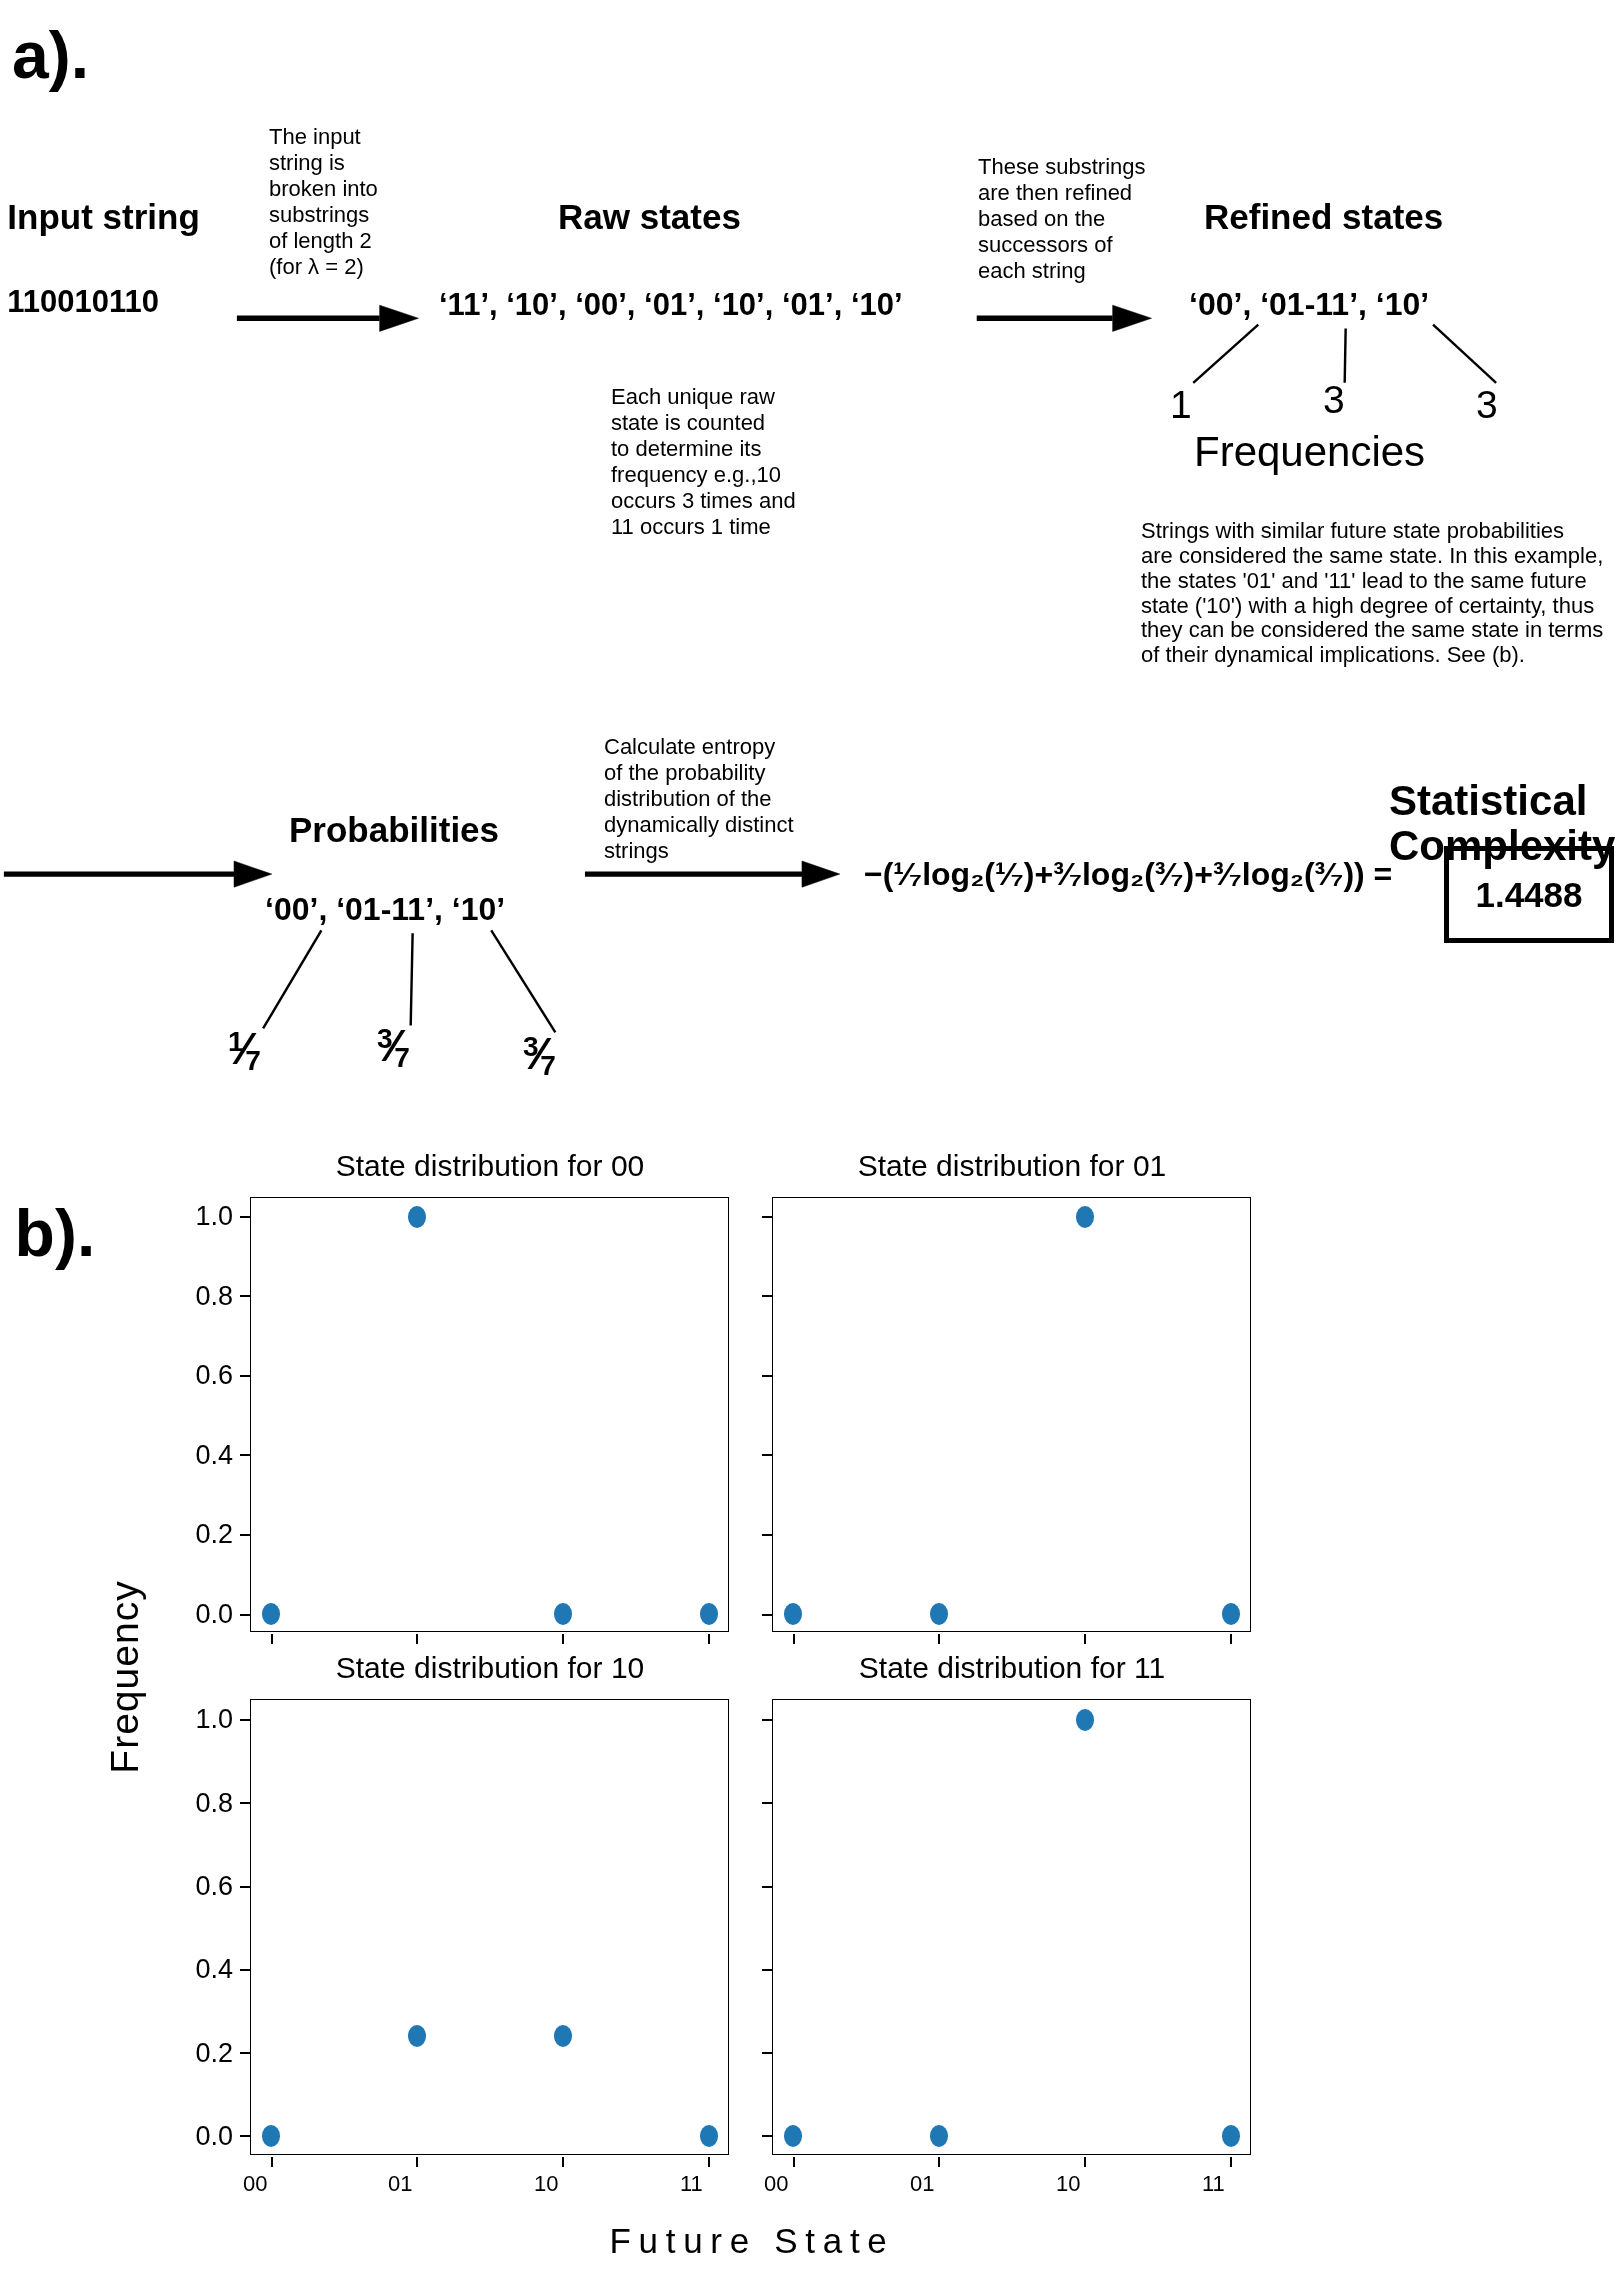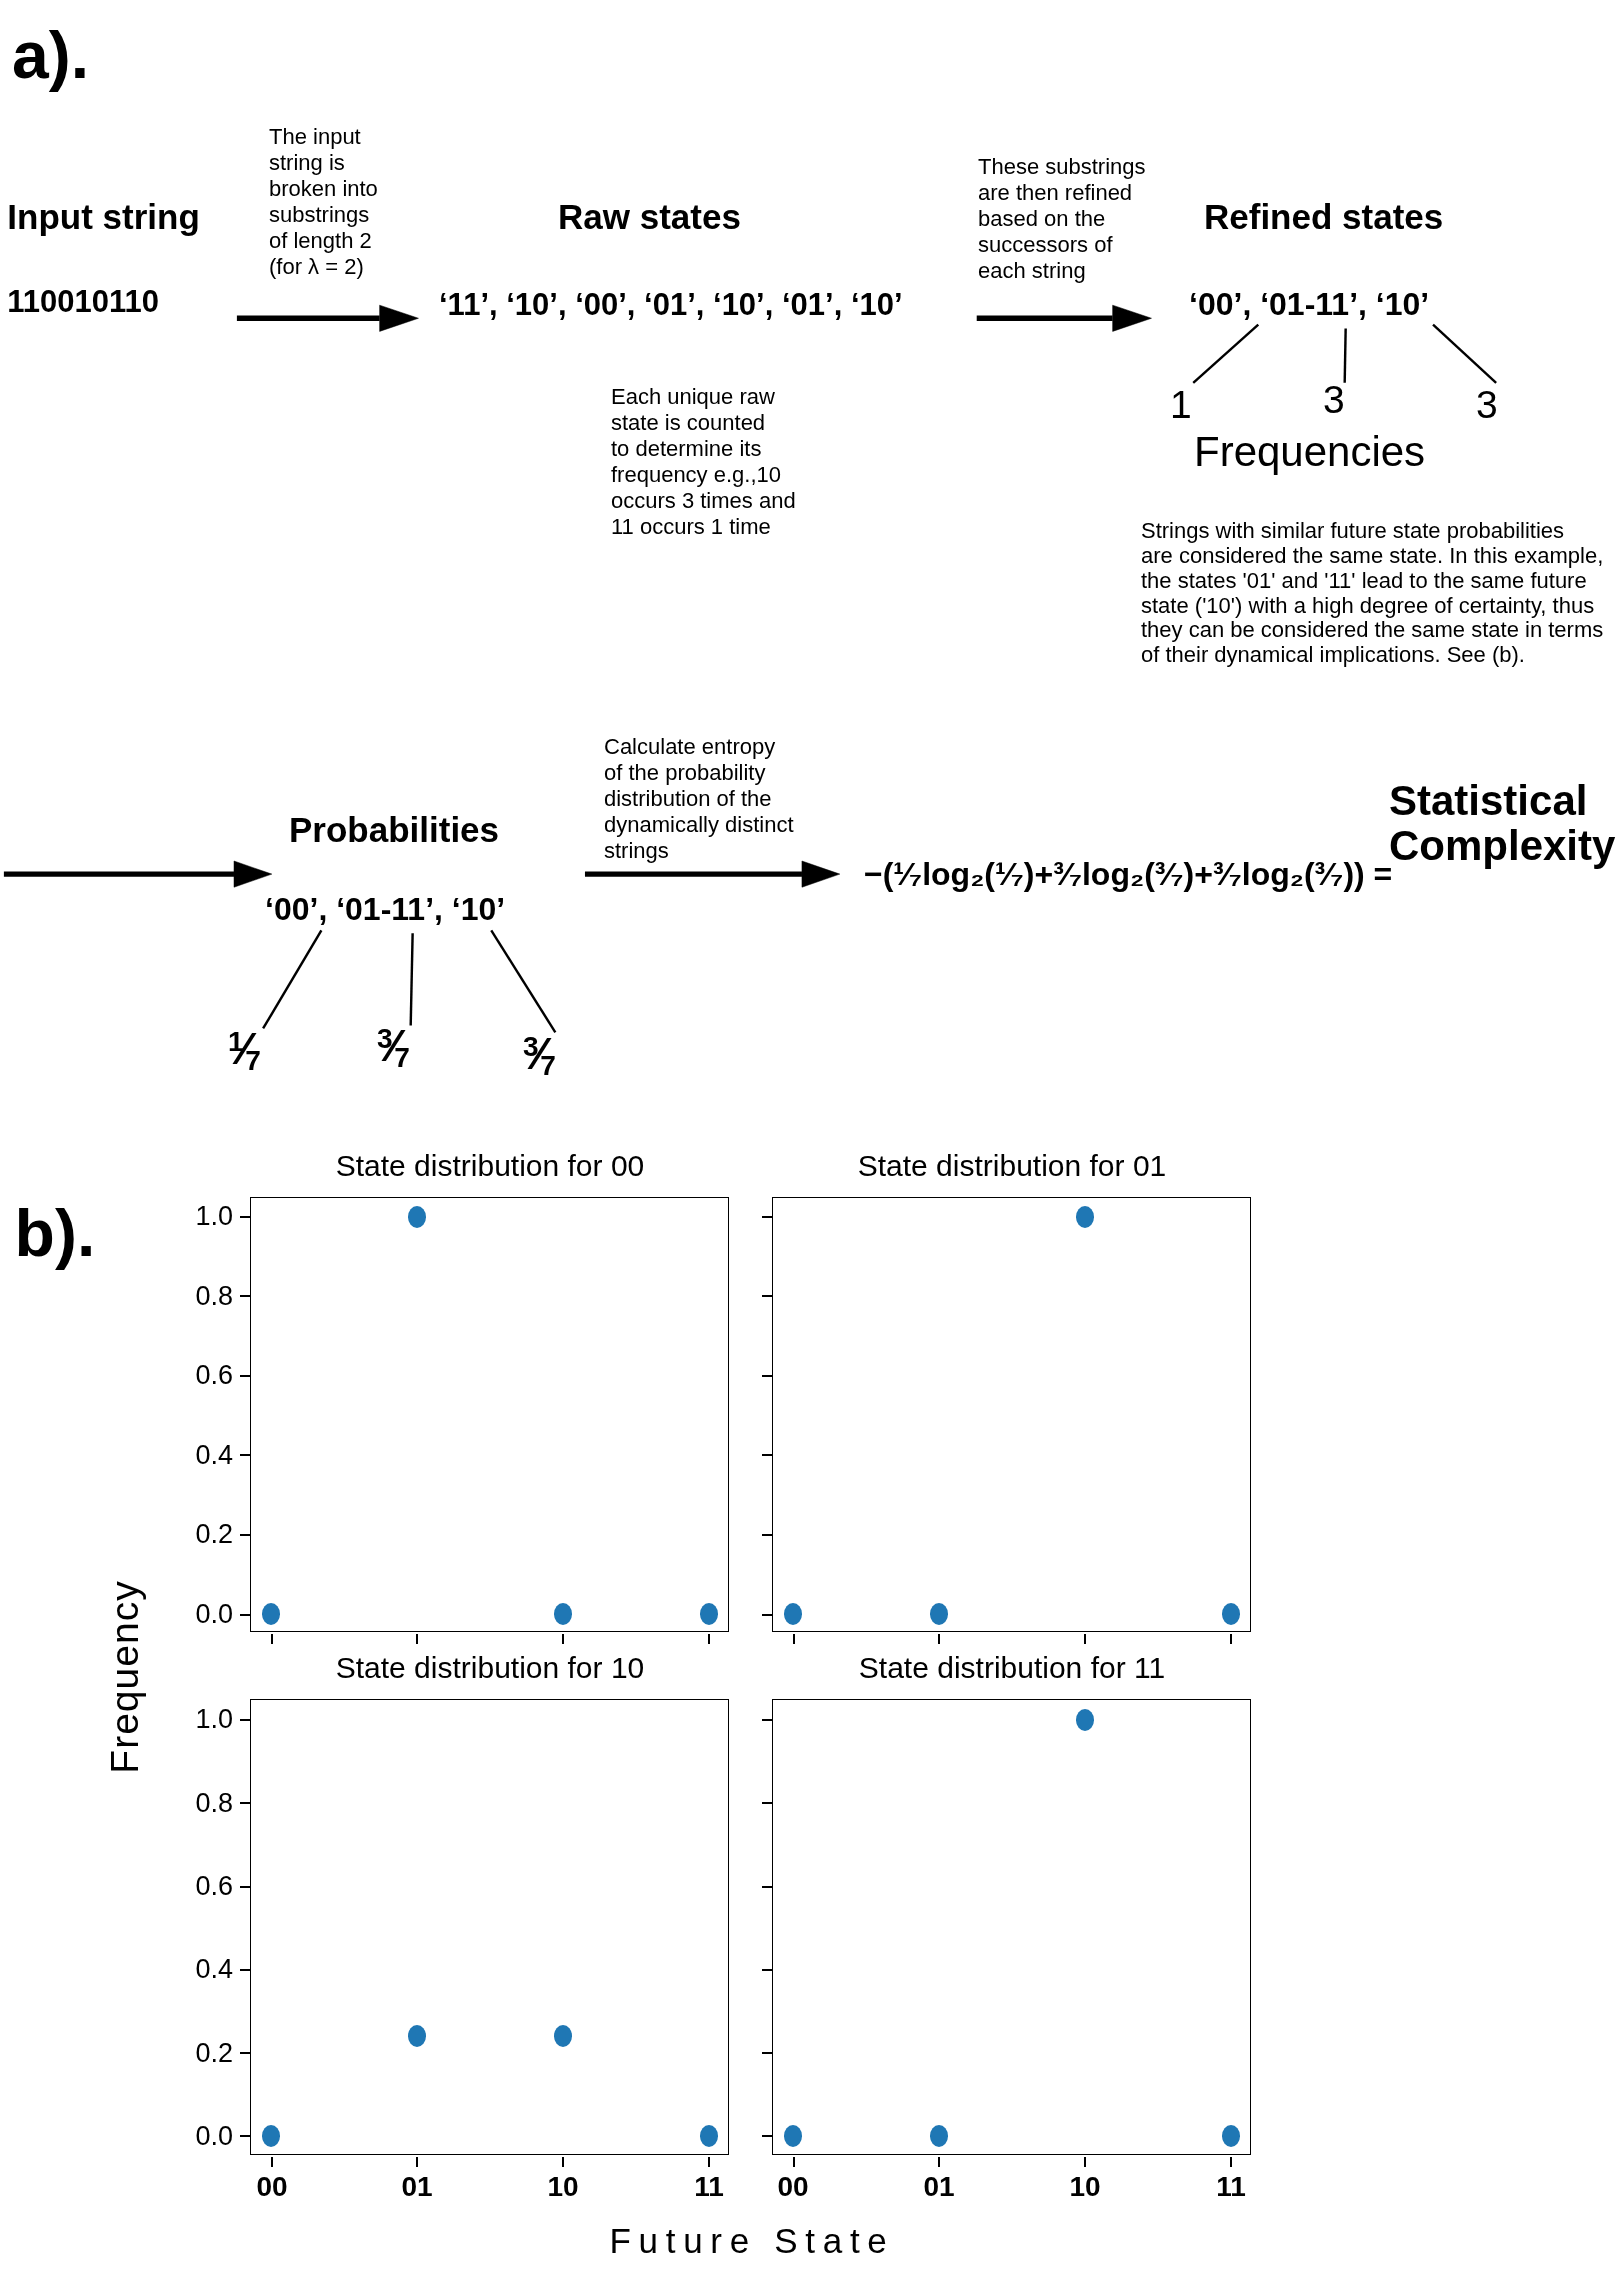--- a/index.html
+++ b/index.html
@@ -21,21 +21,21 @@
   .sctitle{font-size:42px;font-weight:700;line-height:1.06;}
   .bigfrac{font-size:39px;font-weight:700;white-space:nowrap;}
   .bigfrac sup{font-size:0.72em;vertical-align:0.45em;}
   .bigfrac .sl{font-size:1.15em;margin:0 -2.9px;}
   .bigfrac sub{font-size:0.72em;vertical-align:-0.2em;}
   
   .plot-frame{position:absolute;border:1.9px solid #000;background:#fff;}
   .chart-title{position:absolute;font-size:30px;font-weight:400;text-align:center;white-space:nowrap;}
   .tickmark{position:absolute;background:#000;}
   .ytick-label{position:absolute;font-size:27px;font-weight:400;text-align:right;}
-  .xtick-label{position:absolute;font-size:28px;font-weight:700;text-align:center;}
+  .xtick-label{position:absolute;font-size:22px;font-weight:400;text-align:left;}
   .dot{position:absolute;border-radius:50%;}
   .axis-ylabel{position:absolute;font-size:39px;font-weight:400;letter-spacing:1px;
                transform:translate(-50%,-50%) rotate(-90deg);white-space:nowrap;}
   .axis-xlabel{position:absolute;font-size:35px;font-weight:400;letter-spacing:0.22em;
                transform:translate(-50%,-50%);white-space:nowrap;}
 </style>
 </head>
 <body>
 
 <div class="fig">
@@ -125,20 +125,23 @@
   <div class="abs anno" style="left:604px;top:734px;">Calculate entropy
 of the probability
 distribution of the
 dynamically distinct
 strings</div>
 
   <div class="abs formula" style="left:864px;top:856px;">−(¹⁄₇log₂(¹⁄₇)+³⁄₇log₂(³⁄₇)+³⁄₇log₂(³⁄₇)) =</div>
 
   <div class="abs sctitle" style="left:1389px;top:731px;margin-top:48px;">Statistical
 Complexity</div>
+  <div class="scbox">
+    <span>1.4488</span>
+  </div>
 
   <div class="abs panel-label" style="left:14.6px;top:1195px;">b).</div>
 
   <div id="charts">
       <div class="chart-title" style="left: 257px; top: 1149px; width: 466px;">State distribution for 00</div>
       <div class="plot-frame" style="left: 250px; top: 1197px; width: 477px; height: 433px;"></div>
       <div class="tickmark" style="left: 240px; top: 1614px; width: 9.7px; height: 1.9px;"></div>
       <div class="ytick-label" style="left: 170px; top: 1599px; width: 63px;">0.0</div>
       <div class="tickmark" style="left: 240px; top: 1534px; width: 9.7px; height: 1.9px;"></div>
       <div class="ytick-label" style="left: 170px; top: 1519px; width: 63px;">0.2</div>

